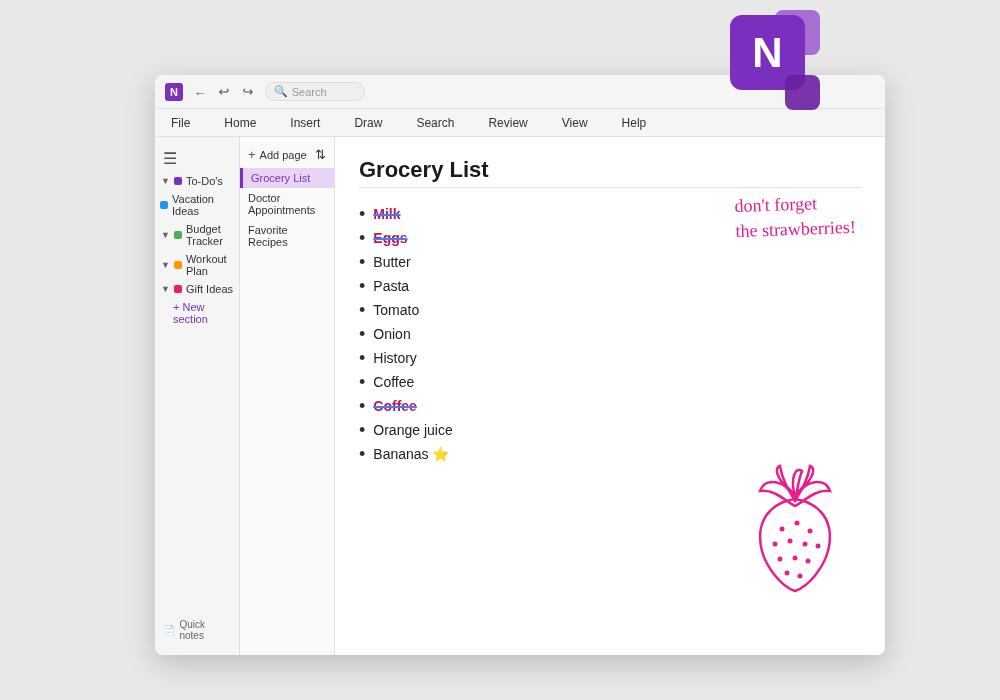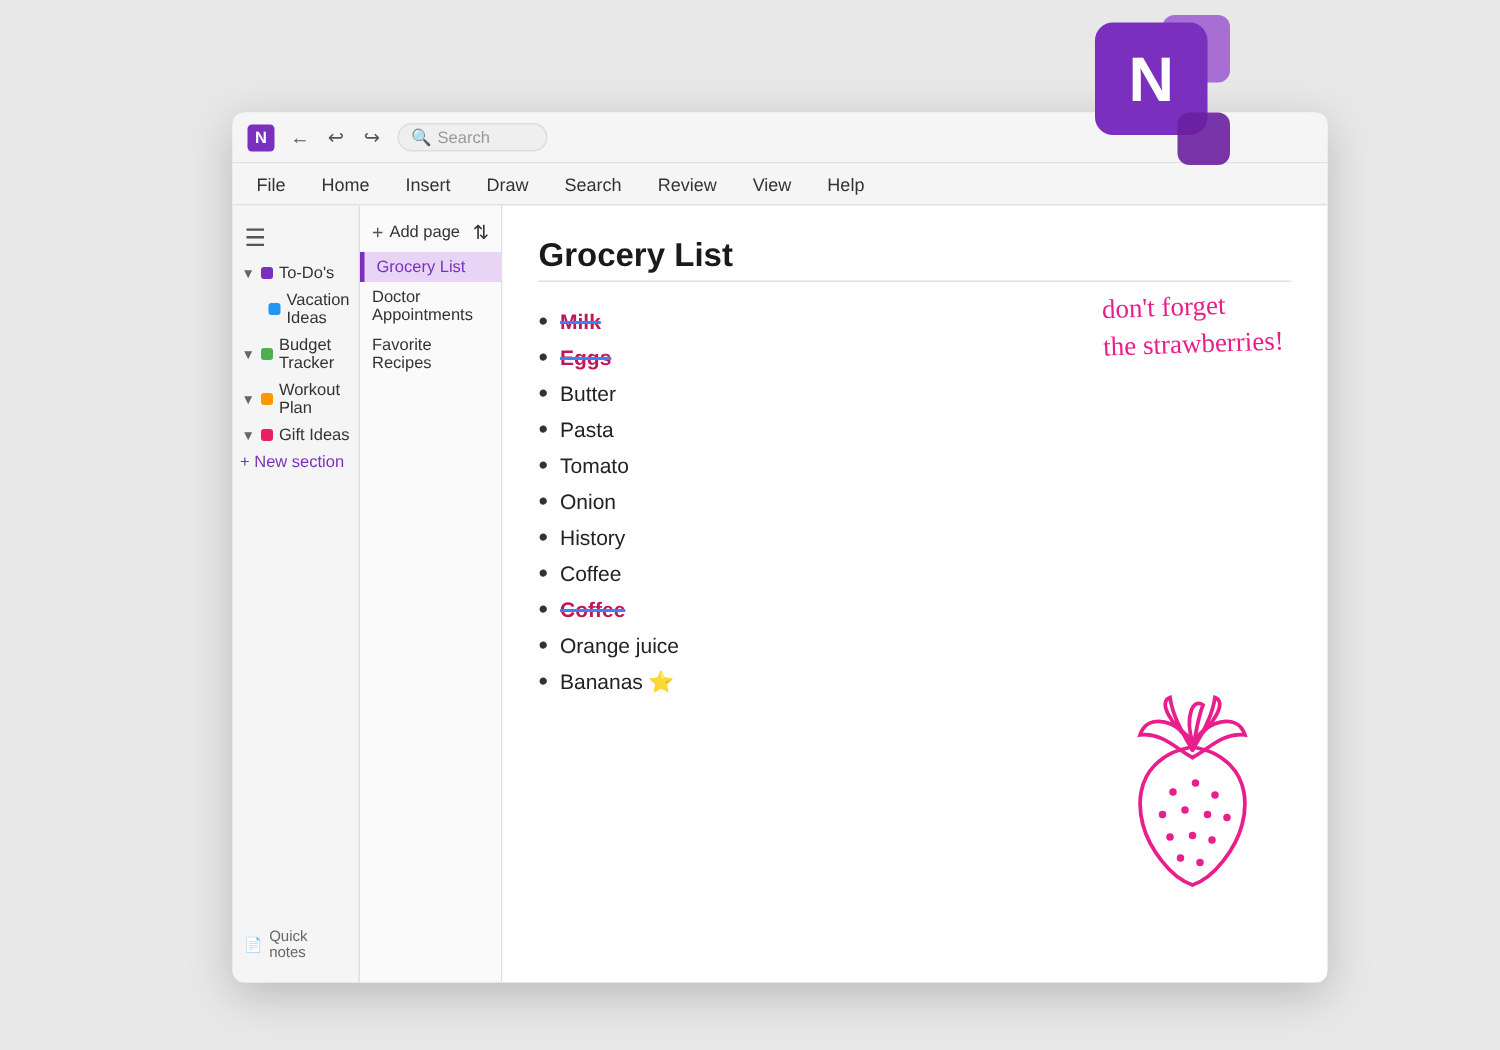--- a/index.html
+++ b/index.html
@@ -146,21 +146,21 @@
     .search-text { font-size: 11px; color: #999; }
 
     
     .menu-bar {
       height: 28px;
       background: #f5f5f5;
       border-bottom: 1px solid #e0e0e0;
       display: flex;
       align-items: center;
       padding: 0 8px;
-      gap: 8px;
+      gap: 18px;
       flex-shrink: 0;
     }
     .menu-item {
       padding: 3px 8px;
       font-size: 12px;
       color: #333;
       cursor: pointer;
       border-radius: 3px;
     }
 
@@ -200,21 +200,21 @@
       width: 8px;
       height: 8px;
       border-radius: 2px;
       flex-shrink: 0;
     }
     .section-chevron {
       font-size: 9px;
       color: #666;
     }
     .new-section {
-      padding: 3px 5px;
+      padding: 3px 18px;
       font-size: 11px;
       color: #7B2FBE;
       cursor: pointer;
       display: flex;
       gap: 3px;
     }
     .sidebar-bottom {
       margin-top: auto;
       padding: 6px 8px;
       font-size: 10px;
@@ -378,21 +378,21 @@
   <div class="content-area">
 
     <div class="sidebar-sections">
       <div class="sidebar-toggle">☰</div>
 
       <div class="section-item">
         <span class="section-chevron">▼</span>
         <span class="section-dot" style="background:#7B2FBE;"></span>
         <span>To-Do's</span>
       </div>
-      <div class="section-item" style="padding-left: 24px;">
+      <div class="section-item" style="padding-left: 5px;">
         <span class="section-dot" style="background:#2196F3;"></span>
         <span>Vacation Ideas</span>
       </div>
       <div class="section-item">
         <span class="section-chevron">▼</span>
         <span class="section-dot" style="background:#4CAF50;"></span>
         <span>Budget Tracker</span>
       </div>
       <div class="section-item">
         <span class="section-chevron">▼</span>

